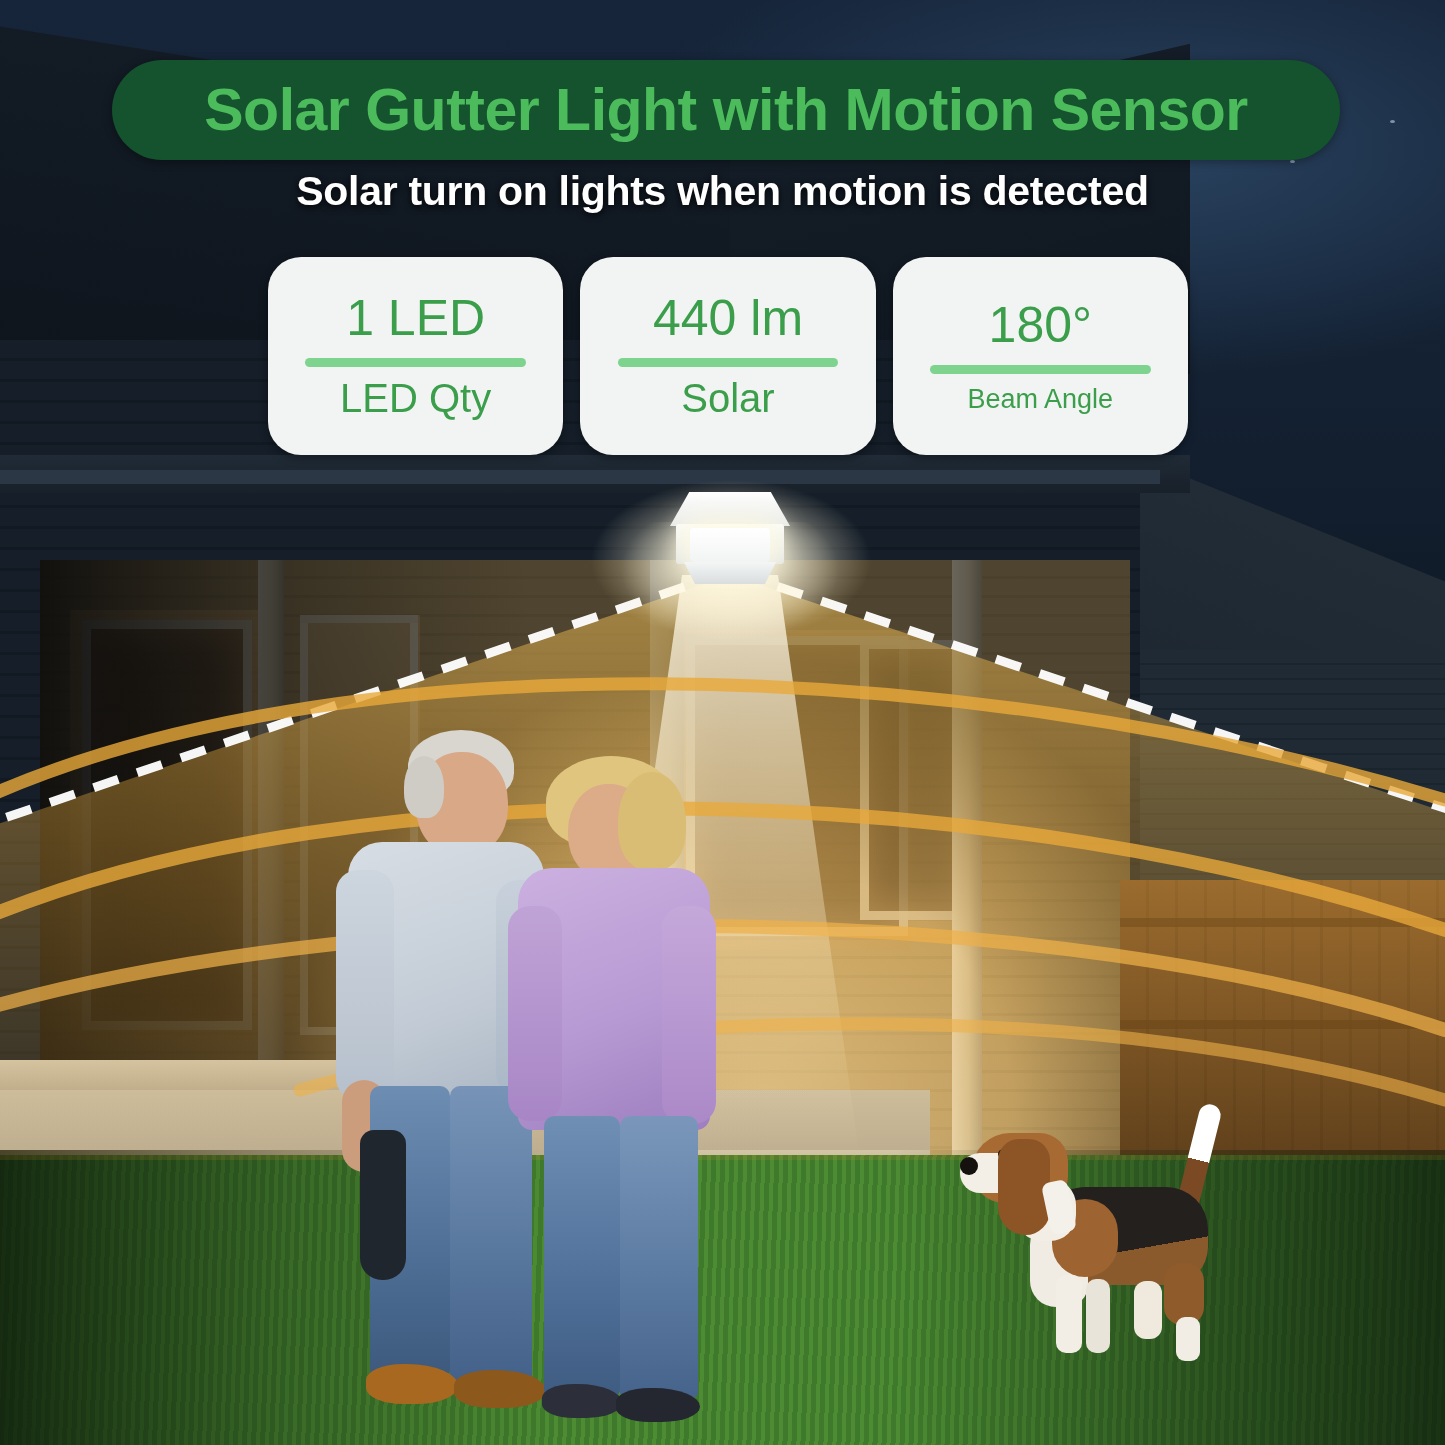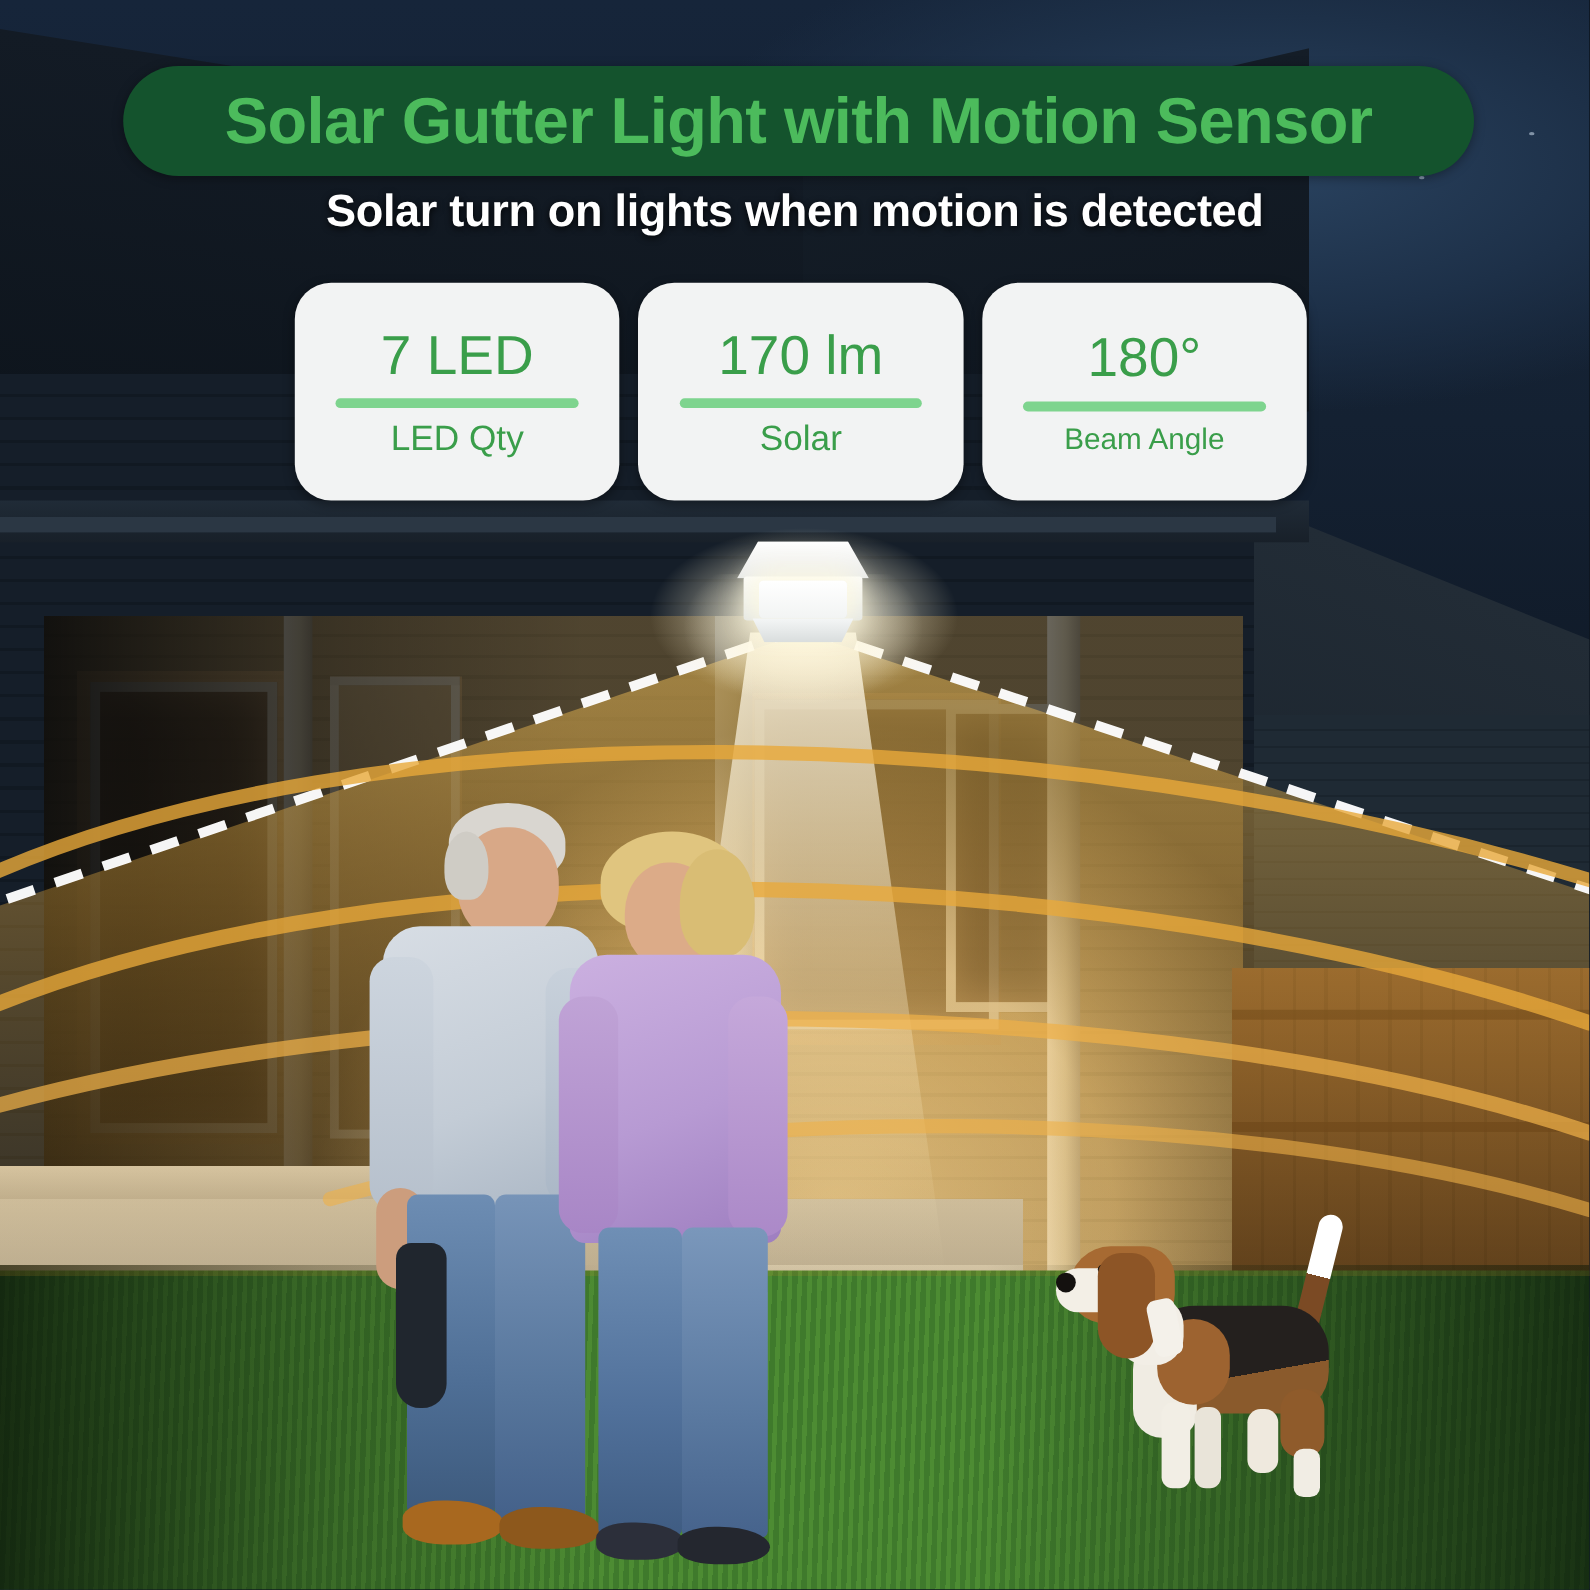--- a/index.html
+++ b/index.html
@@ -209,21 +209,21 @@
   }
   .spec-value {
     color:#3a9e4a; font-size:50px; font-weight:normal;
     line-height:1.05; white-space:nowrap;
   }
   .spec-rule {
     width:78%; height:9px; background:#7ed48e;
     border-radius:6px; margin:13px 0 11px;
   }
   .spec-label {
-    color:#3a9e4a; font-size:32px; font-weight:normal;
+    color:#3a9e4a; font-size:40px; font-weight:normal;
     line-height:1.04; text-align:center;
   }
   .spec-label.small { font-size:30px; }
   .spec-label.xsmall { font-size:27px; }
 </style>
 </head>
 <body>
 
 <div id="stage">
 
@@ -362,28 +362,28 @@
 
   <div class="title-pill">
     <span class="title-text">Solar Gutter Light with Motion Sensor</span>
   </div>
 
   <div class="subtitle">Solar turn on lights when motion is detected</div>
 
   <div class="spec-row">
 
     <div class="spec-card">
-      <div class="spec-value">7 LED</div>
+      <div class="spec-value">1 LED</div>
       <div class="spec-rule"></div>
       <div class="spec-label">LED Qty</div>
     </div>
 
 
     <div class="spec-card">
-      <div class="spec-value">170 lm</div>
+      <div class="spec-value">440 lm</div>
       <div class="spec-rule"></div>
       <div class="spec-label">Solar</div>
     </div>
 
     <div class="spec-card">
       <div class="spec-value">180°</div>
       <div class="spec-rule"></div>
       <div class="spec-label xsmall">Beam Angle</div>
     </div>
 

